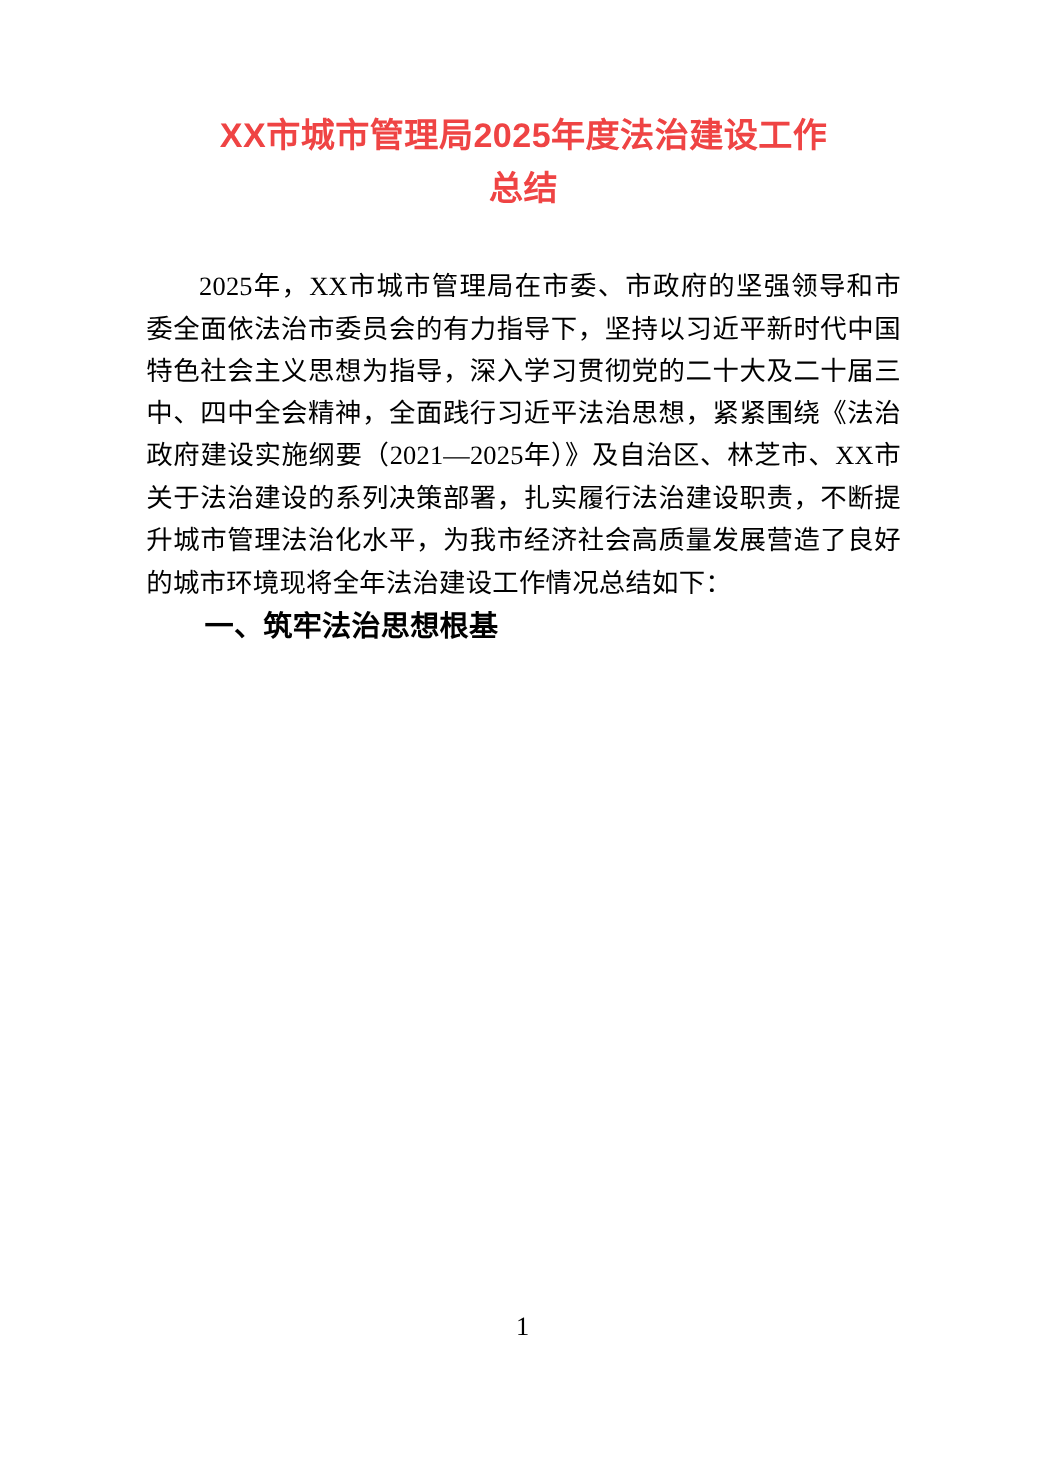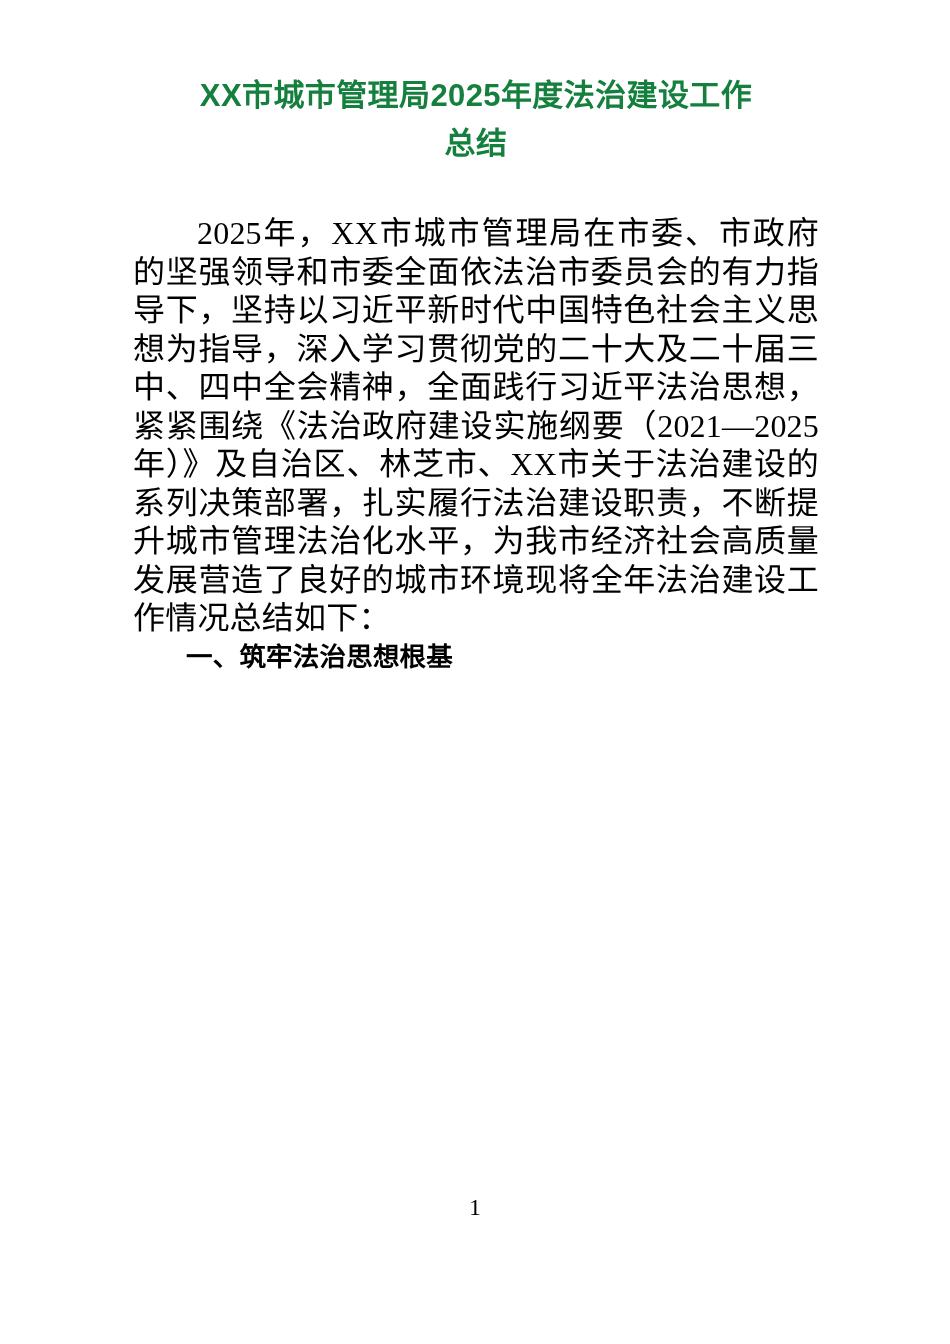--- a/index.html
+++ b/index.html
@@ -18,37 +18,37 @@
     box-sizing: border-box;
   }
   .content {
     position: absolute;
     left: 133px;
     top: 0;
     width: 686px;
   }
   .doc-title {
     margin: 0;
-    padding-top: 72px;
+    padding-top: 100px;
     font-family: "Liberation Sans", "DejaVu Sans", sans-serif;
     font-weight: bold;
     font-size: 31px;
     line-height: 48px;
-    color: #15803d;
+    color: #ef4444;
     text-align: center;
     letter-spacing: 0.4px;
     white-space: pre-line;
   }
   .body-block {
     margin-top: 46px;
   }
   p.para {
     margin: 0;
     font-family: "Liberation Serif", "DejaVu Serif", serif;
-    font-size: 32px;
+    font-size: 24px;
     line-height: 38.5px;
     color: #000000;
     text-align: justify;
     text-justify: inter-ideograph;
     text-indent: 2em;
     letter-spacing: 0.2px;
     word-break: break-all;
   }
   p.heading {
     margin: 0;

